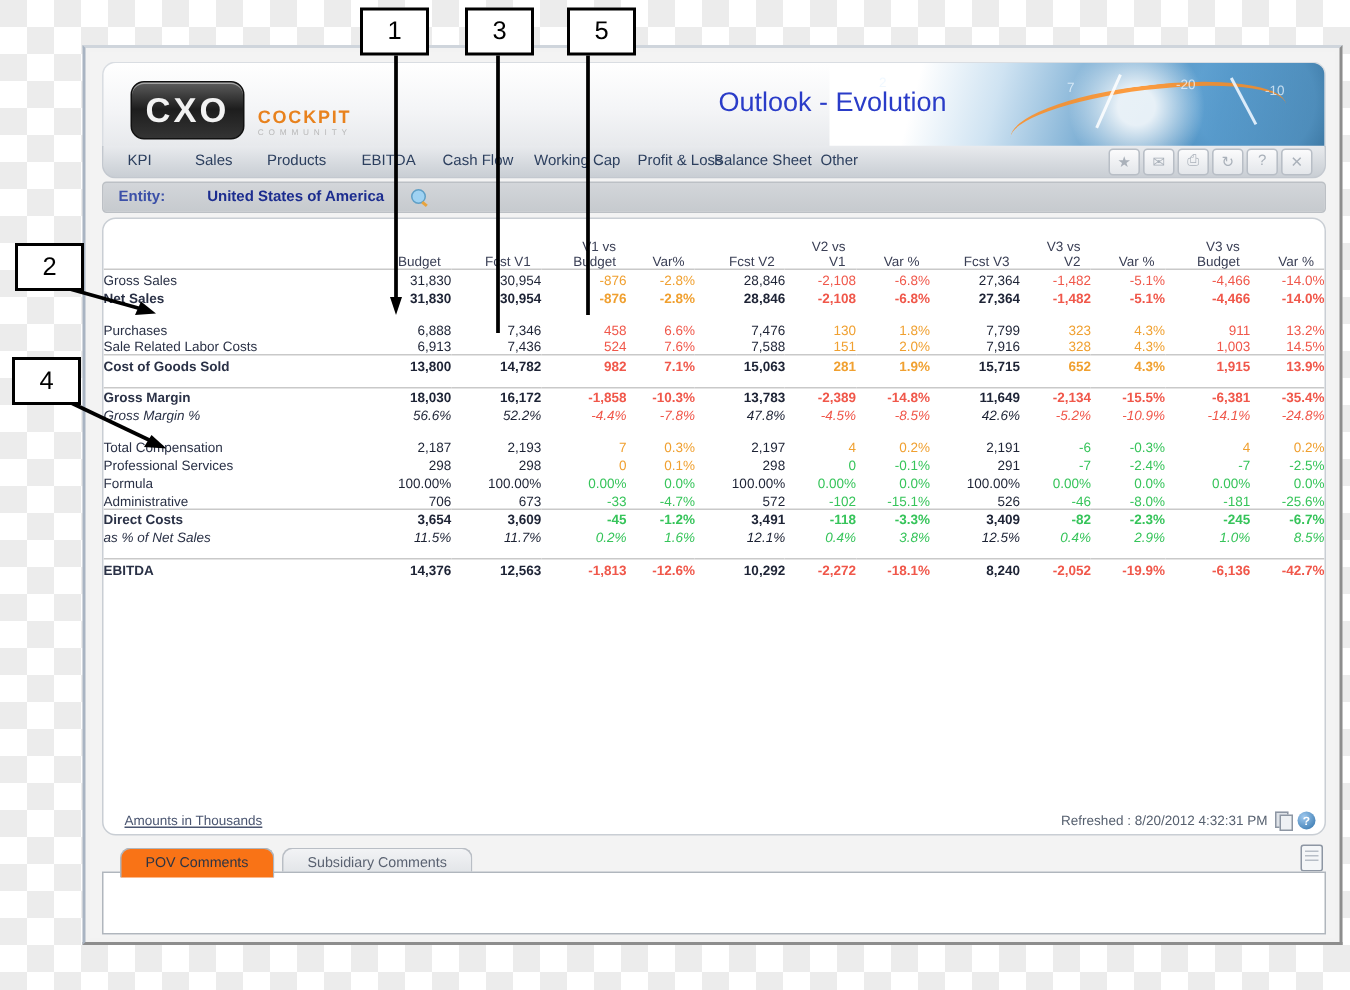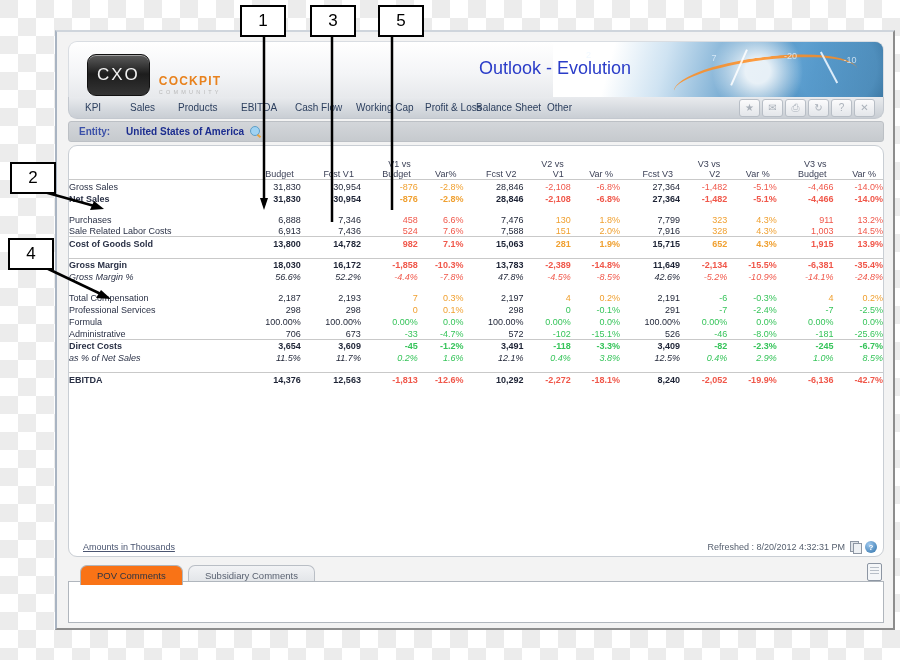--- a/index.html
+++ b/index.html
@@ -44,21 +44,21 @@
     content:"";position:absolute;left:56%;top:10%;width:2px;height:70%;
     background:rgba(255,255,255,.85);transform:rotate(24deg);
   }
   .banner-needle{position:absolute;right:16%;top:14%;width:2px;height:62%;background:rgba(235,245,255,.9);transform:rotate(-28deg);}
   .banner-mark{position:absolute;color:rgba(235,245,255,.75);font-size:9px;}
 
   .logo{position:absolute;left:18px;top:12px;display:flex;align-items:flex-end;}
   .logo-badge{
     background:linear-gradient(#5c5c5c,#1d1d1d 48%,#343434);
     border:1px solid #111;border-radius:9px;
-    padding:10px 9px;color:#f2f2f2;font-size:17px;font-weight:normal;letter-spacing:2px;
+    padding:5px 9px;color:#f2f2f2;font-size:23px;font-weight:bold;letter-spacing:2px;
     box-shadow:inset 0 1px 0 rgba(255,255,255,.45);
     font-family:"Liberation Sans", sans-serif;
   }
   .logo-text{margin-left:9px;margin-bottom:1px;}
   .logo-word{color:#e8821e;font-size:12px;font-weight:bold;letter-spacing:1.2px;}
   .logo-sub{color:#b9b9b9;font-size:5.5px;letter-spacing:3.2px;margin-top:1px;}
 
   .page-title{position:absolute;left:410px;top:16px;color:#2a3cc8;font-size:18px;}
 
   
@@ -75,21 +75,21 @@
     width:19px;height:16px;border:1px solid #b8bec6;border-radius:3px;
     background:linear-gradient(#fbfbfc,#e3e6ea);
     display:flex;align-items:center;justify-content:center;color:#aab1ba;font-size:10px;cursor:pointer;
   }
 
   
   .entity-bar{
     position:absolute;left:8px;top:86px;right:6px;height:19px;
     background:linear-gradient(#d3d6da,#c6cace);
     border:1px solid #bcc0c5;border-radius:3px;
-    display:flex;align-items:center;padding-left:10px;
+    display:flex;align-items:center;padding-left:10px;gap:12px;
   }
   .entity-label{color:#3b50a8;font-size:10px;font-weight:bold;}
   .entity-value{color:#1c2d8f;font-size:10px;font-weight:bold;margin-left:16px;}
   .mag{margin-left:6px;width:11px;height:11px;position:relative;}
   .mag i{position:absolute;left:0;top:0;width:8px;height:8px;border-radius:50%;background:#9fd2f2;border:1px solid #5f9fc6;}
   .mag b{position:absolute;right:0;bottom:0;width:4px;height:2px;background:#e8a33d;transform:rotate(40deg);}
 
   
   .report{
     position:absolute;left:8px;top:110px;right:6px;bottom:68px;

